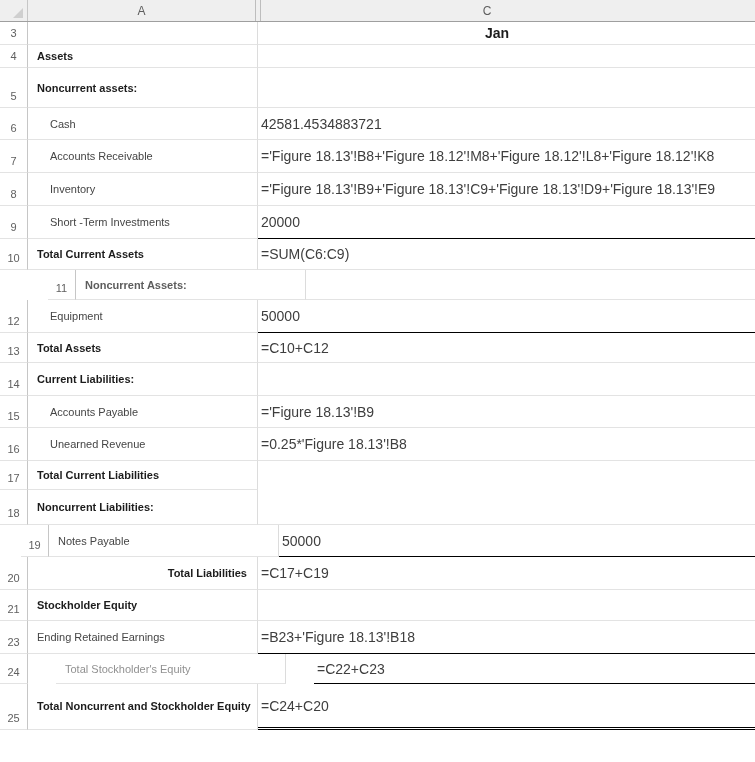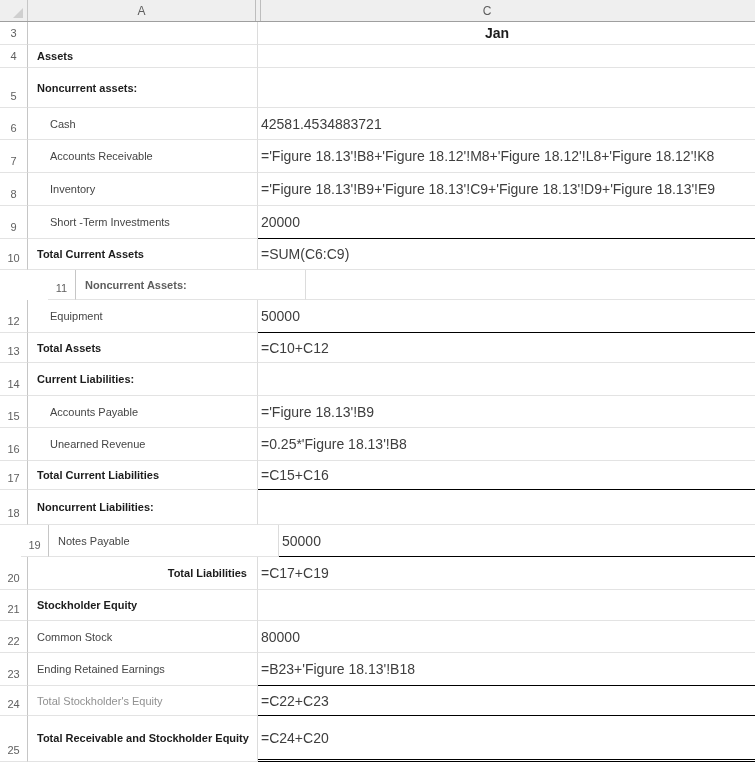--- a/index.html
+++ b/index.html
@@ -126,21 +126,20 @@
         <div class="cc">='Figure 18.13'!B9</div>
       </div>
       <div class="srow" style="height: 33px;">
         <div class="gutter">16</div>
         <div class="ca indent">Unearned Revenue</div>
         <div class="cc">=0.25*'Figure 18.13'!B8</div>
       </div>
       <div class="srow" style="height: 29px;">
         <div class="gutter">17</div>
         <div class="ca bold">Total Current Liabilities</div>
-        <div class="cc b-single">=C15+C16</div>
       </div>
       <div class="srow" style="height: 35px;">
         <div class="gutter">18</div>
         <div class="ca bold">Noncurrent Liabilities:</div>
         <div class="cc"></div>
       </div>
       <div class="srow" style="height: 32px; padding-left: 21px;">
         <div class="gutter">19</div>
         <div class="ca">Notes Payable</div>
         <div class="cc b-single">50000</div>
@@ -148,34 +147,29 @@
       <div class="srow" style="height: 33px;">
         <div class="gutter">20</div>
         <div class="ca bold right">Total Liabilities</div>
         <div class="cc">=C17+C19</div>
       </div>
       <div class="srow" style="height: 31px;">
         <div class="gutter">21</div>
         <div class="ca bold">Stockholder Equity</div>
         <div class="cc"></div>
       </div>
-      <div class="srow" style="height: 32px;">
-        <div class="gutter">22</div>
-        <div class="ca">Common Stock</div>
-        <div class="cc">80000</div>
-      </div>
       <div class="srow" style="height: 33px;">
         <div class="gutter">23</div>
         <div class="ca">Ending Retained Earnings</div>
         <div class="cc b-single">=B23+'Figure 18.13'!B18</div>
       </div>
-      <div class="srow" style="height: 30px;">
+      <div class="srow" style="height: 30px; gap: 28px;">
         <div class="gutter">24</div>
         <div class="ca gray">Total Stockholder's Equity</div>
         <div class="cc b-single">=C22+C23</div>
       </div>
       <div class="srow" style="height: 46px;">
         <div class="gutter">25</div>
-        <div class="ca bold wrap">Total Receivable and Stockholder Equity</div>
+        <div class="ca bold wrap">Total Noncurrent and Stockholder Equity</div>
         <div class="cc b-double">=C24+C20</div>
       </div>
     </div>
 </div>
 
 </body></html>

